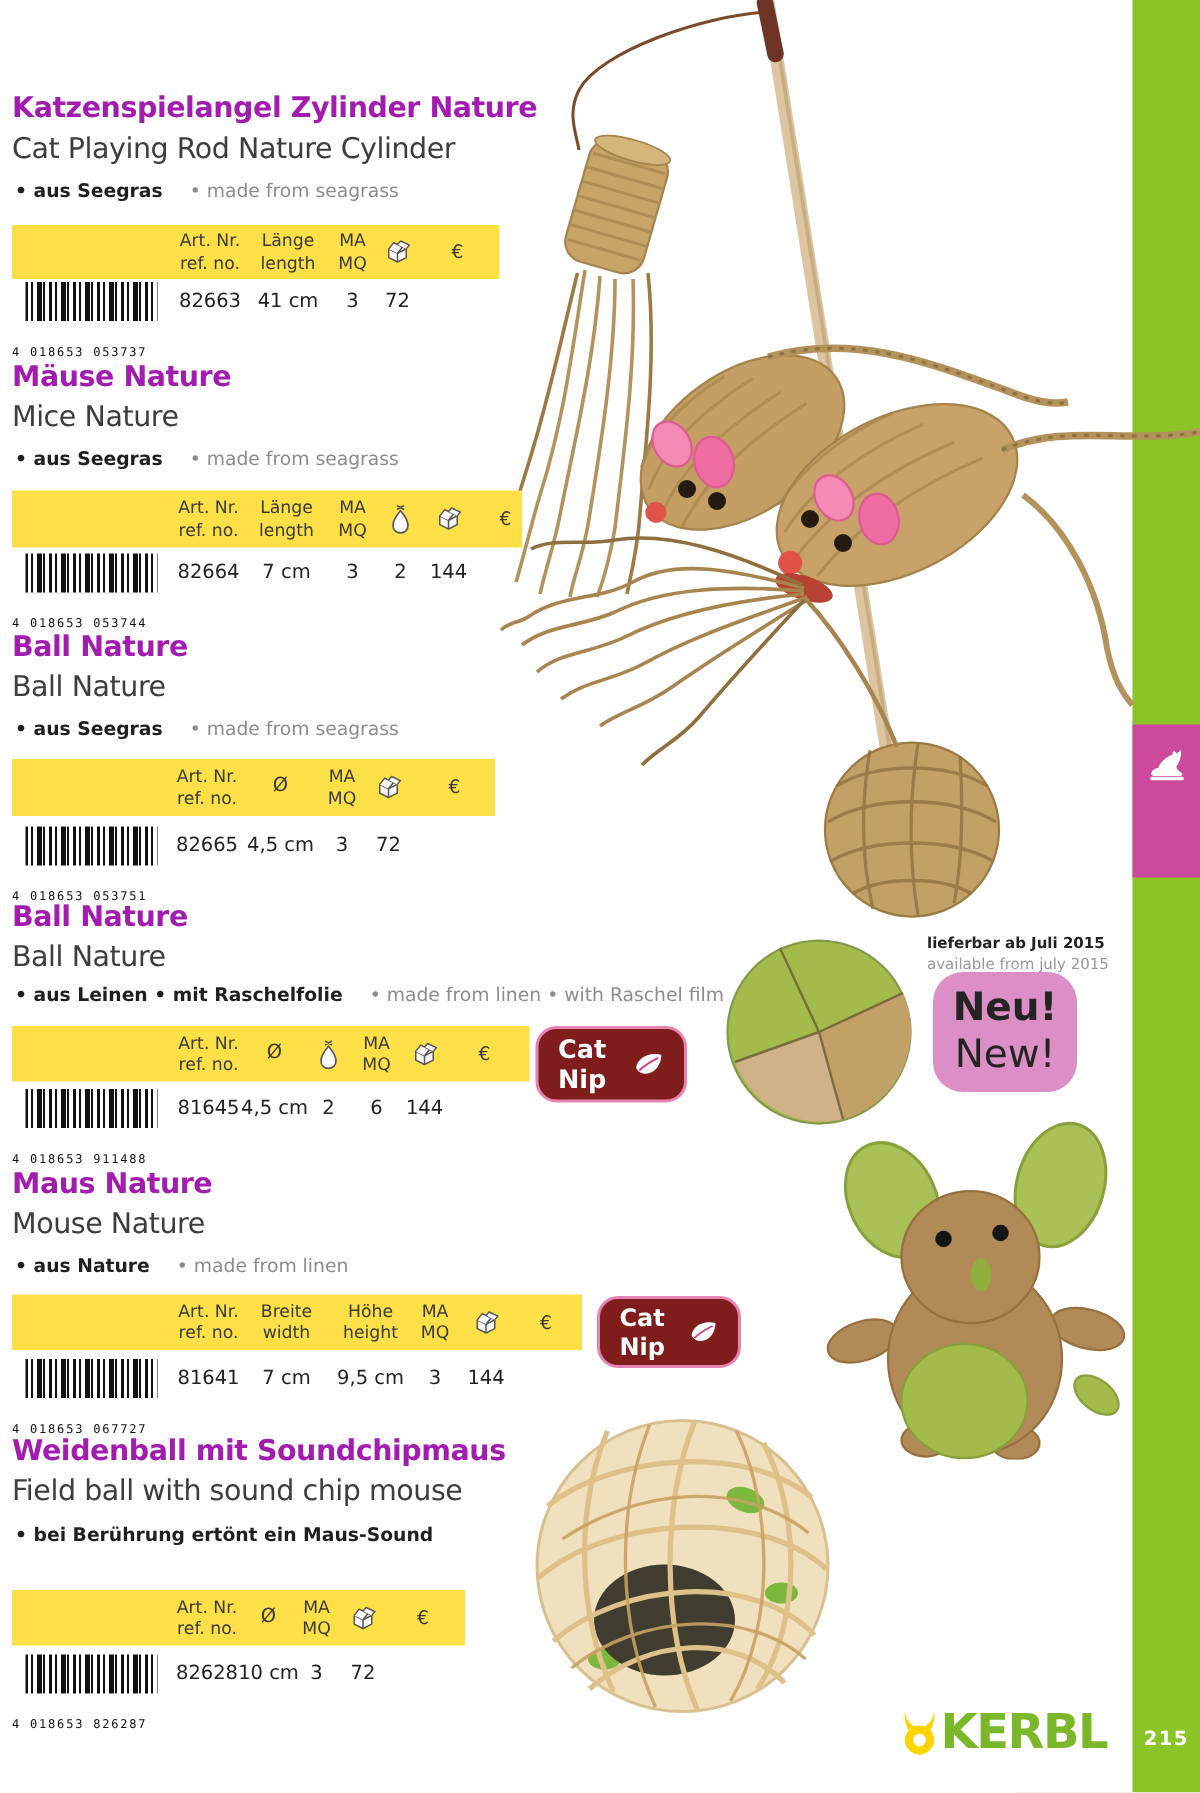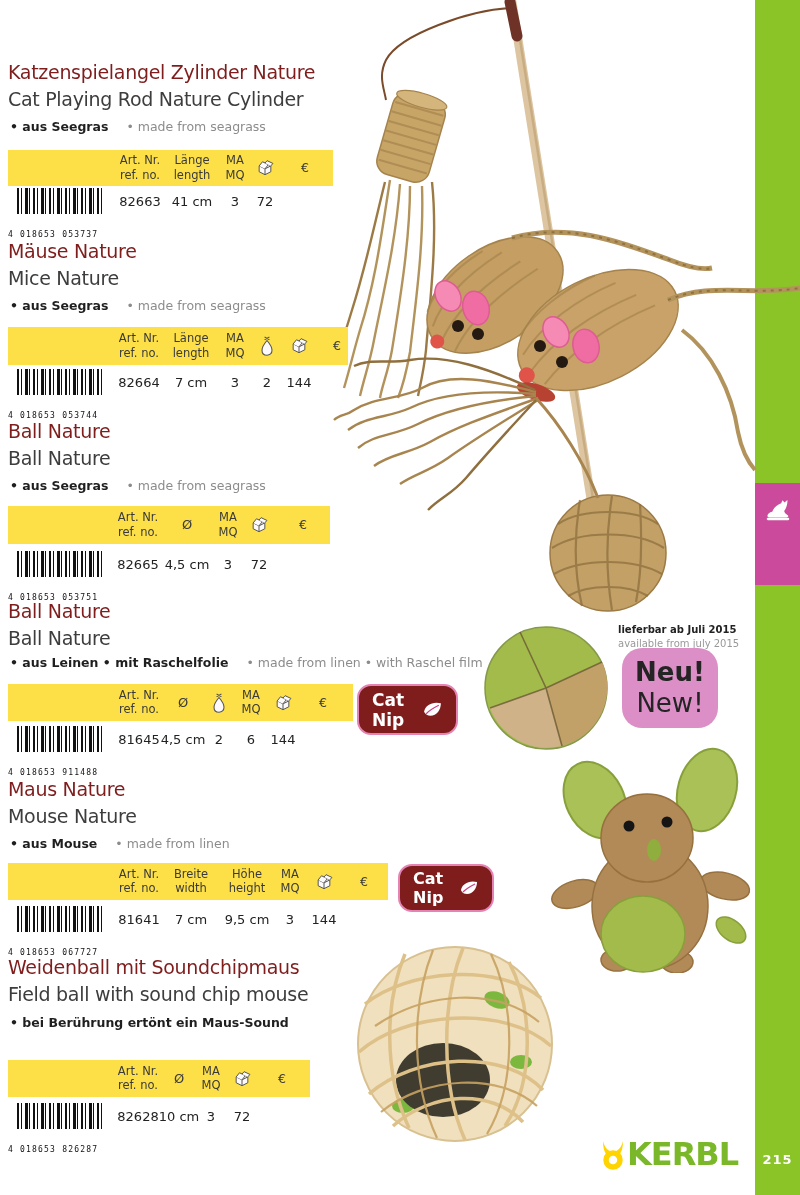--- a/index.html
+++ b/index.html
@@ -6,21 +6,21 @@
   .page{position:relative;width:800px;height:1195px;background:#fff;overflow:hidden;
         font-family:"DejaVu Sans","Liberation Sans",sans-serif;}
   
   .greenbar{position:absolute;left:755px;top:0;width:45px;height:1195px;background:#8bc427;z-index:1;}
   .cattab{position:absolute;left:755px;top:483px;width:45px;height:102px;background:#cb4a9b;z-index:3;
           display:flex;justify-content:center;}
   .cattab svg{margin-top:10px;}
   .pagenum{position:absolute;left:755px;top:1152px;width:45px;text-align:center;color:#fff;
            font-size:13px;font-weight:bold;z-index:4;letter-spacing:1px;}
   
-  .title{position:absolute;left:8px;font-size:19px;font-weight:normal;color:#7f1d1d;z-index:5;letter-spacing:-0.3px;}
+  .title{position:absolute;left:8px;font-size:19px;font-weight:bold;color:#a21caf;z-index:5;letter-spacing:-0.3px;}
   .subtitle{position:absolute;left:8px;font-size:19px;font-weight:normal;color:#3d3d3d;z-index:5;letter-spacing:-0.3px;}
   .bullets{position:absolute;left:10px;font-size:12.5px;z-index:5;white-space:nowrap;}
   .b-de{font-weight:bold;color:#1f1f1f;margin-right:18px;}
   .b-en{color:#8c8c8c;}
   
   .thead{position:absolute;left:8px;background:#fde047;z-index:5;}
   .hc{position:absolute;top:50%;transform:translate(-50%,-50%);text-align:center;
       white-space:pre-line;font-size:11.5px;line-height:1.3;color:#3a3a3a;}
   .heur{font-size:12.5px;}
   .hicon{position:absolute;top:50%;transform:translate(-50%,-50%);line-height:0;}
@@ -353,21 +353,21 @@
     <div class="a2">available from july 2015</div>
   </div>
   <div class="neu">
     <div class="l1">Neu!</div>
     <div class="l2">New!</div>
   </div>
 
   <div class="title" style="top:778px;">Maus Nature</div>
   <div class="subtitle" style="top:805px;">Mouse Nature</div>
   <div class="bullets" style="top:836px;">
-    <span class="b-de">• aus Mouse</span><span class="b-en">• made from linen</span>
+    <span class="b-de">• aus Nature</span><span class="b-en">• made from linen</span>
   </div>
   <div class="thead" style="top:863px;width:380px;height:37px;">
     <span class="hc" style="left:131px;">Art. Nr.
 ref. no.</span>
     <span class="hc" style="left:183px;">Breite
 width</span>
     <span class="hc" style="left:239px;">Höhe
 height</span>
     <span class="hc" style="left:282px;">MA
 MQ</span>

